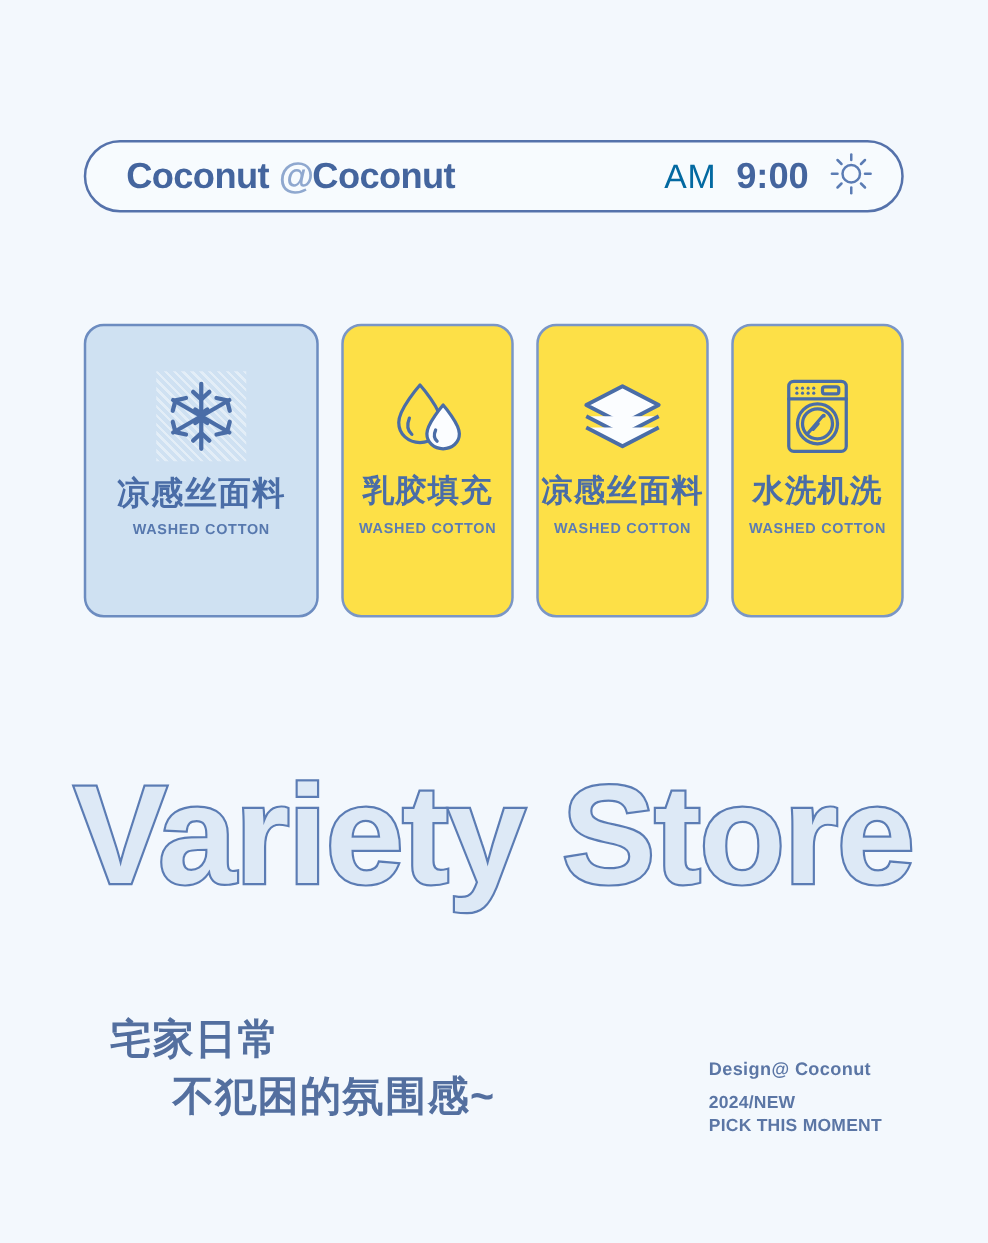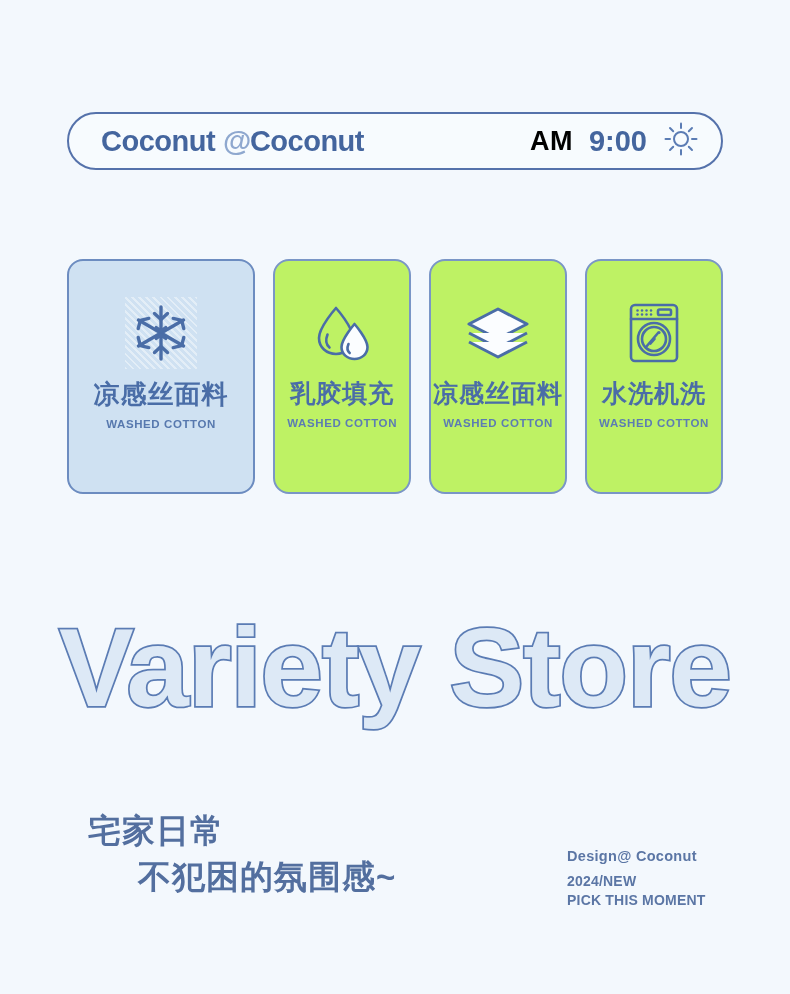--- a/index.html
+++ b/index.html
@@ -52,22 +52,22 @@
     color: #44659e;
     margin-left: -2px;
   }
   .header-right {
     display: flex;
     align-items: center;
     gap: 16px;
   }
   .meridiem {
     font-size: 27px;
-    font-weight: bold;
-    color: #000000;
+    font-weight: normal;
+    color: #0369a1;
     letter-spacing: 0.5px;
   }
   .clock {
     font-size: 29px;
     font-weight: bold;
     color: #44659e;
     letter-spacing: 0px;
   }
   .sun-icon { display: block; }
 
@@ -78,21 +78,21 @@
     top: 259px;
     width: 656px;
     display: flex;
     gap: 18px;
     align-items: stretch;
   }
   .card {
     box-sizing: border-box;
     border: 2px solid #7a96c6;
     border-radius: 16px;
-    background: #bef264;
+    background: #fde047;
     display: flex;
     flex-direction: column;
     align-items: center;
     padding-top: 36px;
     height: 235px;
   }
   .card.wide {
     width: 191px;
     background: #cfe1f2;
     border-color: #6c8cc0;

